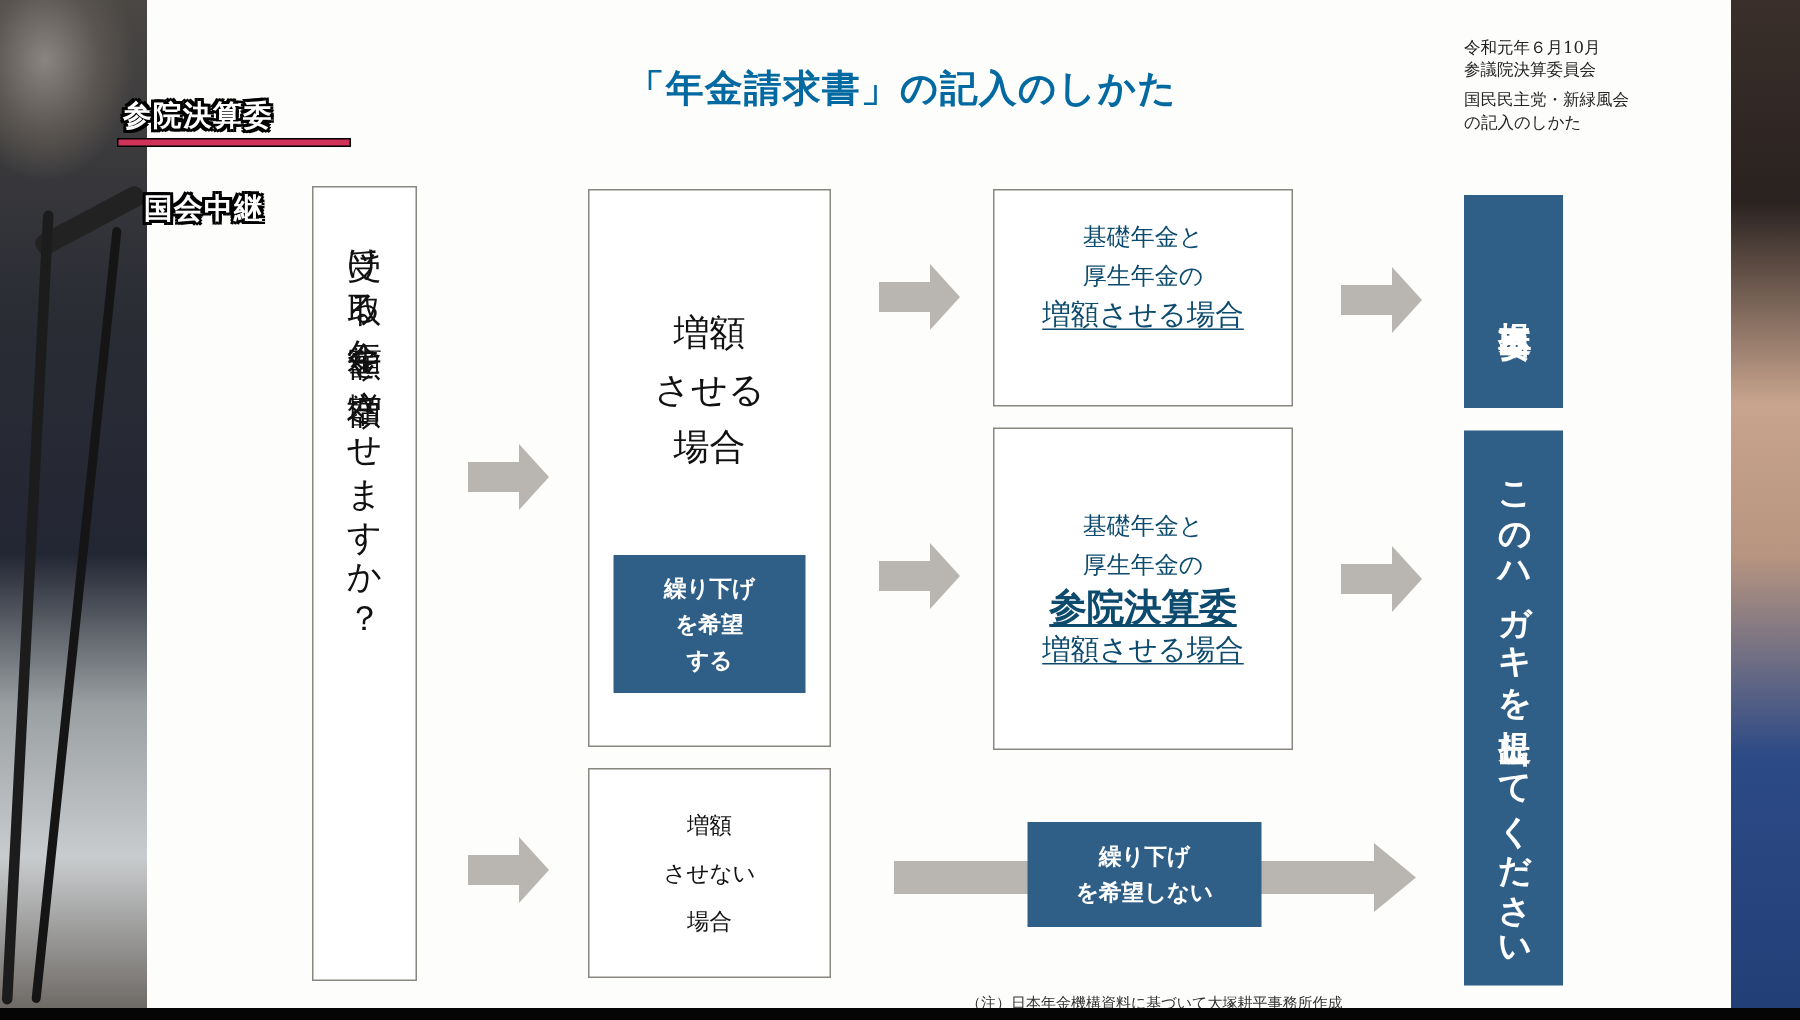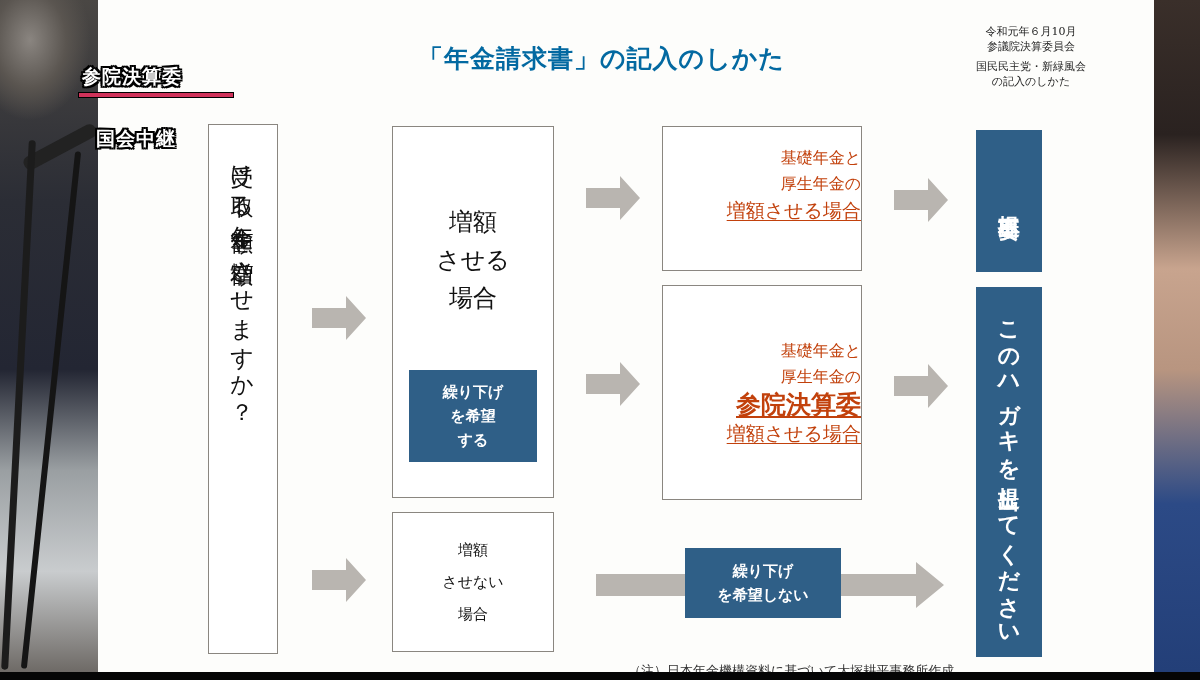--- a/index.html
+++ b/index.html
@@ -27,21 +27,21 @@
   
   .slide {
     position:absolute; left:98px; top:0; width:1056px; height:672px;
     background:#fdfdfb;
   }
   .title {
     position:absolute; left:320px; top:42px; width:420px;
     font-size:25px; font-weight:bold; color:#0369a1; letter-spacing:1px;
   }
   .meta {
-    position:absolute; right:68px; top:24px; text-align:center;
+    position:absolute; right:68px; top:24px; text-align:left;
     font-family:"DejaVu Serif", serif; font-size:11px; color:#222; line-height:15px;
   }
   .meta .gap { height:5px; }
 
   .box {
     position:absolute; background:#fff; border:1px solid #8a8680;
     box-sizing:border-box;
   }
   .vtext {
     writing-mode:vertical-rl; text-orientation:upright;
@@ -52,35 +52,35 @@
   .inc-label { position:absolute; left:0; right:0; top:76px; text-align:center; font-size:24px; line-height:38px; color:#111; }
   .dark {
     position:absolute; background:#2f5f87; color:#fff; text-align:center;
     display:flex; align-items:center; justify-content:center; font-weight:bold;
   }
   .defer-box { left:311px; top:370px; width:128px; height:92px; font-size:15px; line-height:24px; }
   .noinc-box { left:294px; top:512px; width:162px; height:140px; display:flex; align-items:center; justify-content:center; text-align:center; font-size:15px; line-height:32px; color:#111; }
 
   .both-box { left:564px; top:126px; width:200px; height:145px; }
   .either-box { left:564px; top:285px; width:200px; height:215px; }
-  .cond { position:absolute; left:0; right:0; text-align:right; color:#c2410c; }
+  .cond { position:absolute; left:0; right:0; text-align:center; color:#0c4a6e; }
   .cond .l1, .cond .l2 { font-size:16px; line-height:26px; }
   .cond .big { font-size:25px; line-height:30px; font-weight:bold; text-decoration:underline; text-underline-offset:3px; }
   .cond .l4 { font-size:19px; line-height:26px; text-decoration:underline; text-underline-offset:3px; }
 
   .nosubmit-box { left:878px; top:130px; width:66px; height:142px; }
   .submit-box { left:878px; top:287px; width:66px; height:370px; }
   .dark .vtext { color:#fff; font-size:22px; font-weight:bold; }
 
   .nodefer-box { left:587px; top:548px; width:156px; height:70px; font-size:15px; line-height:24px; }
 
   .arrow { position:absolute; }
   .footnote {
-    position:absolute; left:530px; top:662px; font-family:"DejaVu Serif", serif;
-    font-size:13px; color:#333; white-space:nowrap;
+    position:absolute; left:546px; top:662px; font-family:"DejaVu Serif", serif;
+    font-size:10px; color:#333; white-space:nowrap;
   }
 
   
   .caption { position:absolute; left:78px; top:36px; width:158px; }
   .cap-line {
     font-size:19px; font-weight:bold; color:#fff; letter-spacing:1px;
     text-shadow: -2px -2px 0 #000, 2px -2px 0 #000, -2px 2px 0 #000, 2px 2px 0 #000, 0 2px 0 #000, 2px 0 0 #000, 0 -2px 0 #000, -2px 0 0 #000;
     margin-top: 28px;
   }
   .cap-1 { padding-left:4px; }

